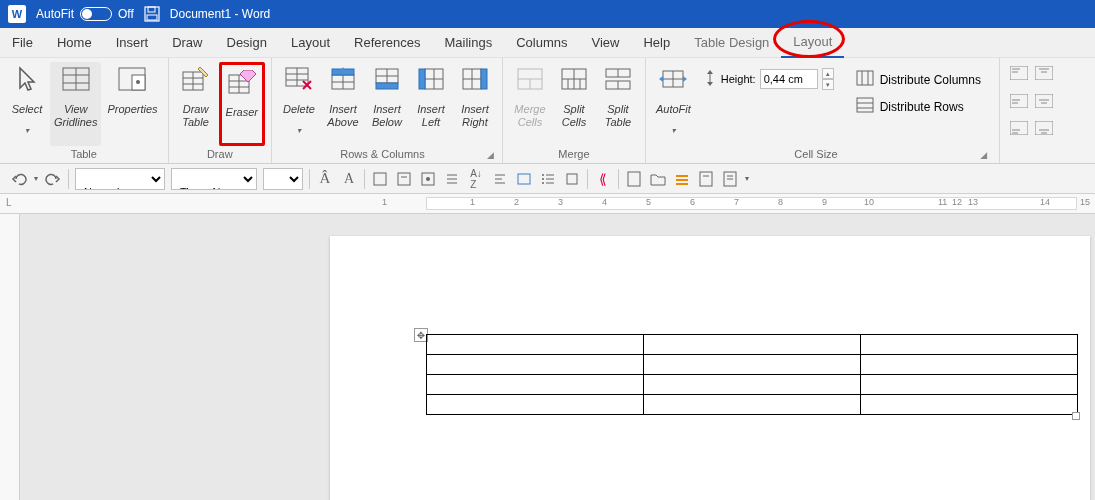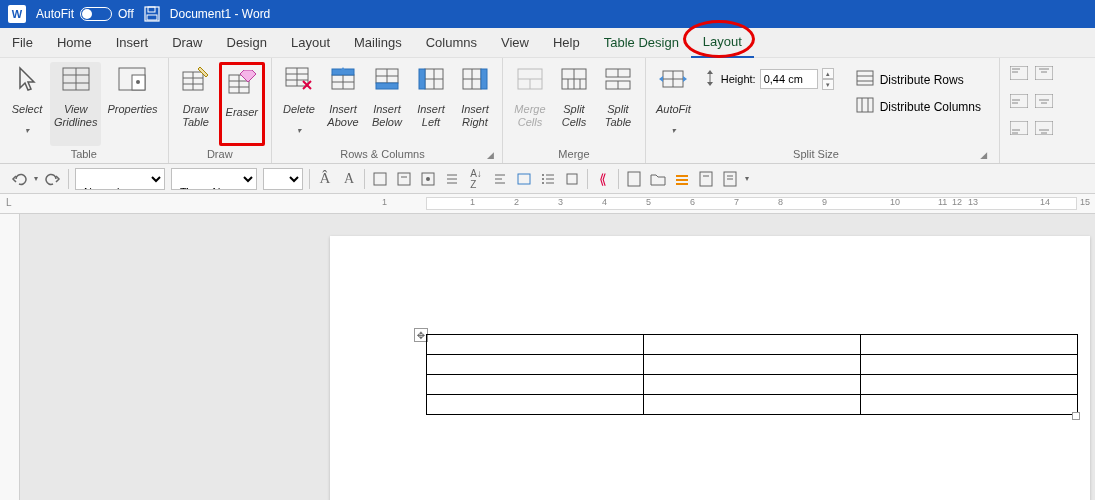--- a/index.html
+++ b/index.html
@@ -73,21 +73,21 @@
       padding: 0 12px;
       font-size: 13px;
       color: #3a3a3a;
       cursor: pointer;
       height: 30px;
       display: flex;
       align-items: center;
       position: relative;
     }
     .menu-item.contextual {
-      color: #14532d;
+      color: #737373;
     }
     .menu-item.active {
       border-bottom: 2px solid #185abd;
     }
     .ribbon {
       background: #f3f3f3;
       height: 106px;
       display: flex;
       border-bottom: 1px solid #d0d0d0;
     }
@@ -337,20 +337,21 @@
   <span>Document1  -  Word</span>
 </div>
 
 <div class="menu-bar">
   <div class="menu-item">File</div>
   <div class="menu-item">Home</div>
   <div class="menu-item">Insert</div>
   <div class="menu-item">Draw</div>
   <div class="menu-item">Design</div>
   <div class="menu-item">Layout</div>
+  <div class="menu-item">References</div>
   <div class="menu-item">Mailings</div>
   <div class="menu-item">Columns</div>
   <div class="menu-item">View</div>
   <div class="menu-item">Help</div>
   <div class="menu-item contextual">Table Design</div>
   <div class="menu-item contextual active" style="position:relative;">
     <span>Layout</span>
     <div class="layout-circle"></div>
   </div>
 </div>
@@ -567,40 +568,40 @@
                 <span>▴</span>
                 <span>▾</span>
               </div>
           </div>
         </div>
         <div style="display:flex; flex-direction:column; justify-content:center; padding:6px 4px 0 12px;">
           <div class="distribute-row">
             <span>
               <svg width="18" height="16">
                   <rect x="1" y="1" width="16" height="14" fill="none" stroke="#666"></rect>
+                  <line x1="6" y1="1" x2="6" y2="15" stroke="#666"></line>
+                  <line x1="12" y1="1" x2="12" y2="15" stroke="#666"></line>
+                </svg>
+            </span>
+            <span>Distribute Columns</span>
+          </div>
+          <div class="distribute-row">
+            <span>
+              <svg width="18" height="16">
+                  <rect x="1" y="1" width="16" height="14" fill="none" stroke="#666"></rect>
                   <line x1="1" y1="6" x2="17" y2="6" stroke="#666"></line>
                   <line x1="1" y1="11" x2="17" y2="11" stroke="#666"></line>
                 </svg>
             </span>
             <span>Distribute Rows</span>
           </div>
-          <div class="distribute-row">
-            <span>
-              <svg width="18" height="16">
-                  <rect x="1" y="1" width="16" height="14" fill="none" stroke="#666"></rect>
-                  <line x1="6" y1="1" x2="6" y2="15" stroke="#666"></line>
-                  <line x1="12" y1="1" x2="12" y2="15" stroke="#666"></line>
-                </svg>
-            </span>
-            <span>Distribute Columns</span>
-          </div>
         </div>
       </div>
       <div class="group-footer">
-        <div class="ribbon-group-label" style="flex:1">Split Size</div>
+        <div class="ribbon-group-label" style="flex:1">Cell Size</div>
         <div class="dialog-launcher">◢</div>
       </div>
     </div>
   </div>
 
   <div class="ribbon-group" style="border-right:none;">
     <div class="ribbon-group-content">
       <div class="align-grid">
         <div class="cell">
             <svg width="18" height="14">
@@ -767,21 +768,21 @@
     <span class="ruler-tick" style="left:52px">1</span>
     <span class="ruler-tick" style="left:140px">1</span>
     <span class="ruler-tick" style="left:184px">2</span>
     <span class="ruler-tick" style="left:228px">3</span>
     <span class="ruler-tick" style="left:272px">4</span>
     <span class="ruler-tick" style="left:316px">5</span>
     <span class="ruler-tick" style="left:360px">6</span>
     <span class="ruler-tick" style="left:404px">7</span>
     <span class="ruler-tick" style="left:448px">8</span>
     <span class="ruler-tick" style="left:492px">9</span>
-    <span class="ruler-tick" style="left:560px">10</span>
+    <span class="ruler-tick" style="left:534px">10</span>
     <span class="ruler-tick" style="left:608px">11</span>
     <span class="ruler-tick" style="left:622px">12</span>
     <span class="ruler-tick" style="left:638px">13</span>
     <span class="ruler-tick" style="left:710px">14</span>
     <span class="ruler-tick" style="left:750px">15</span>
   </div>
 </div>
 
 <div class="document-area">
   <div class="v-ruler"></div>

